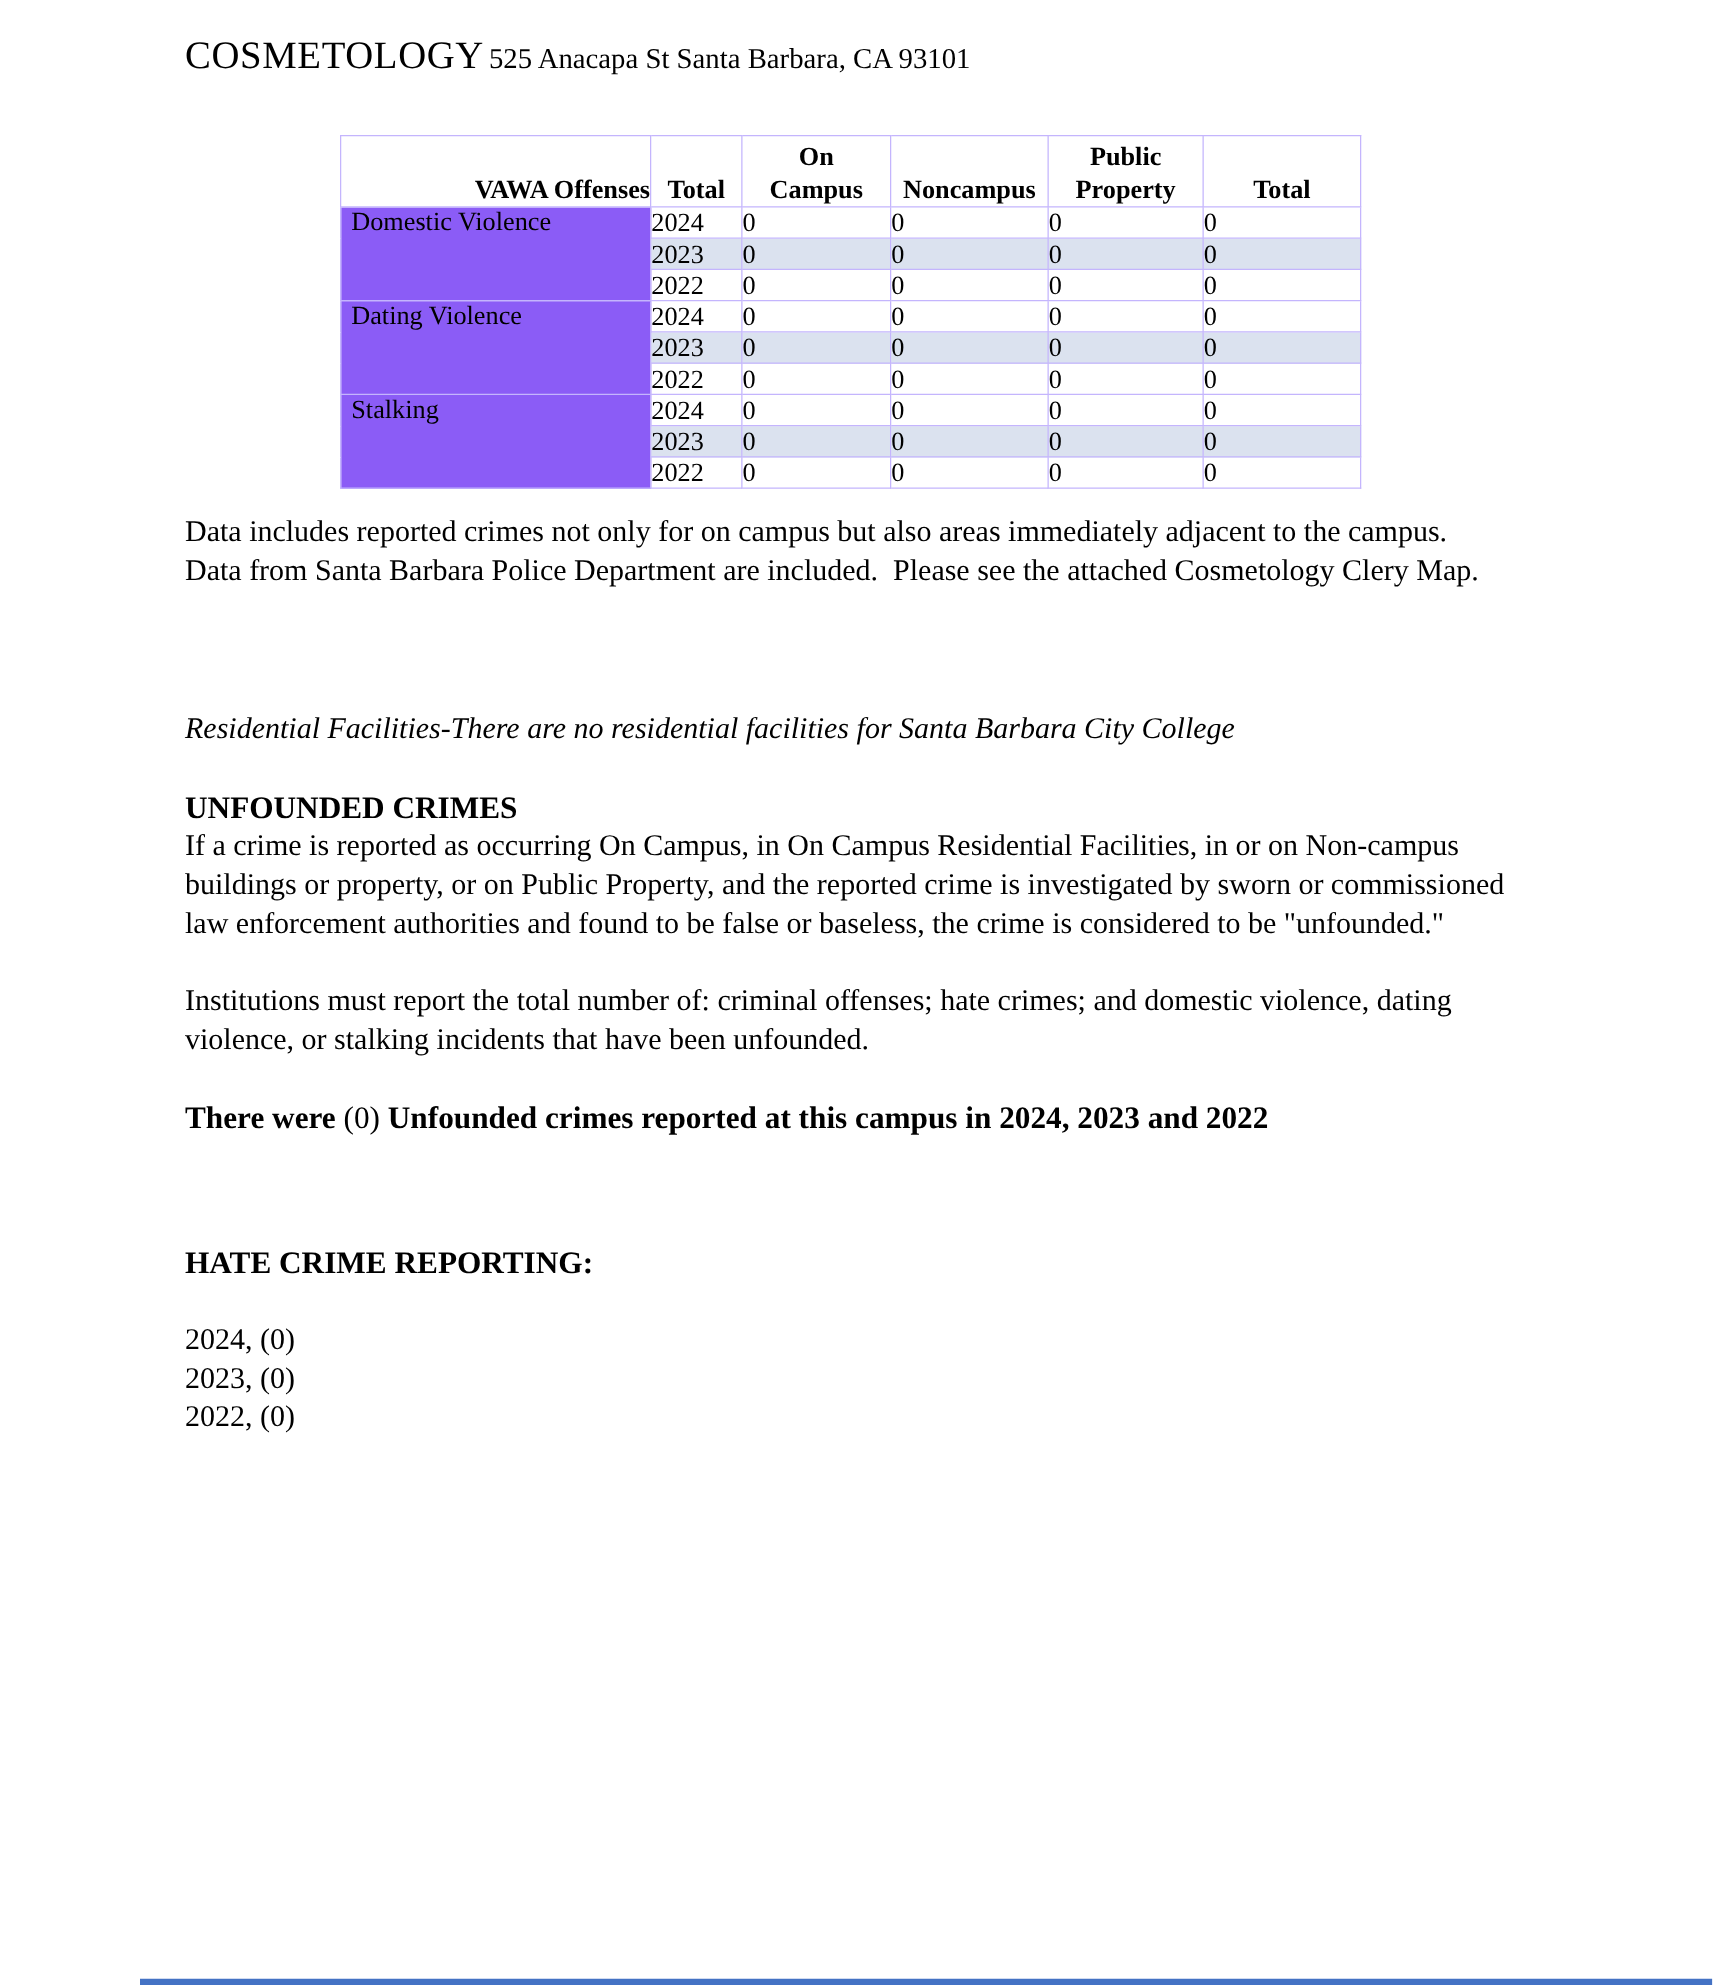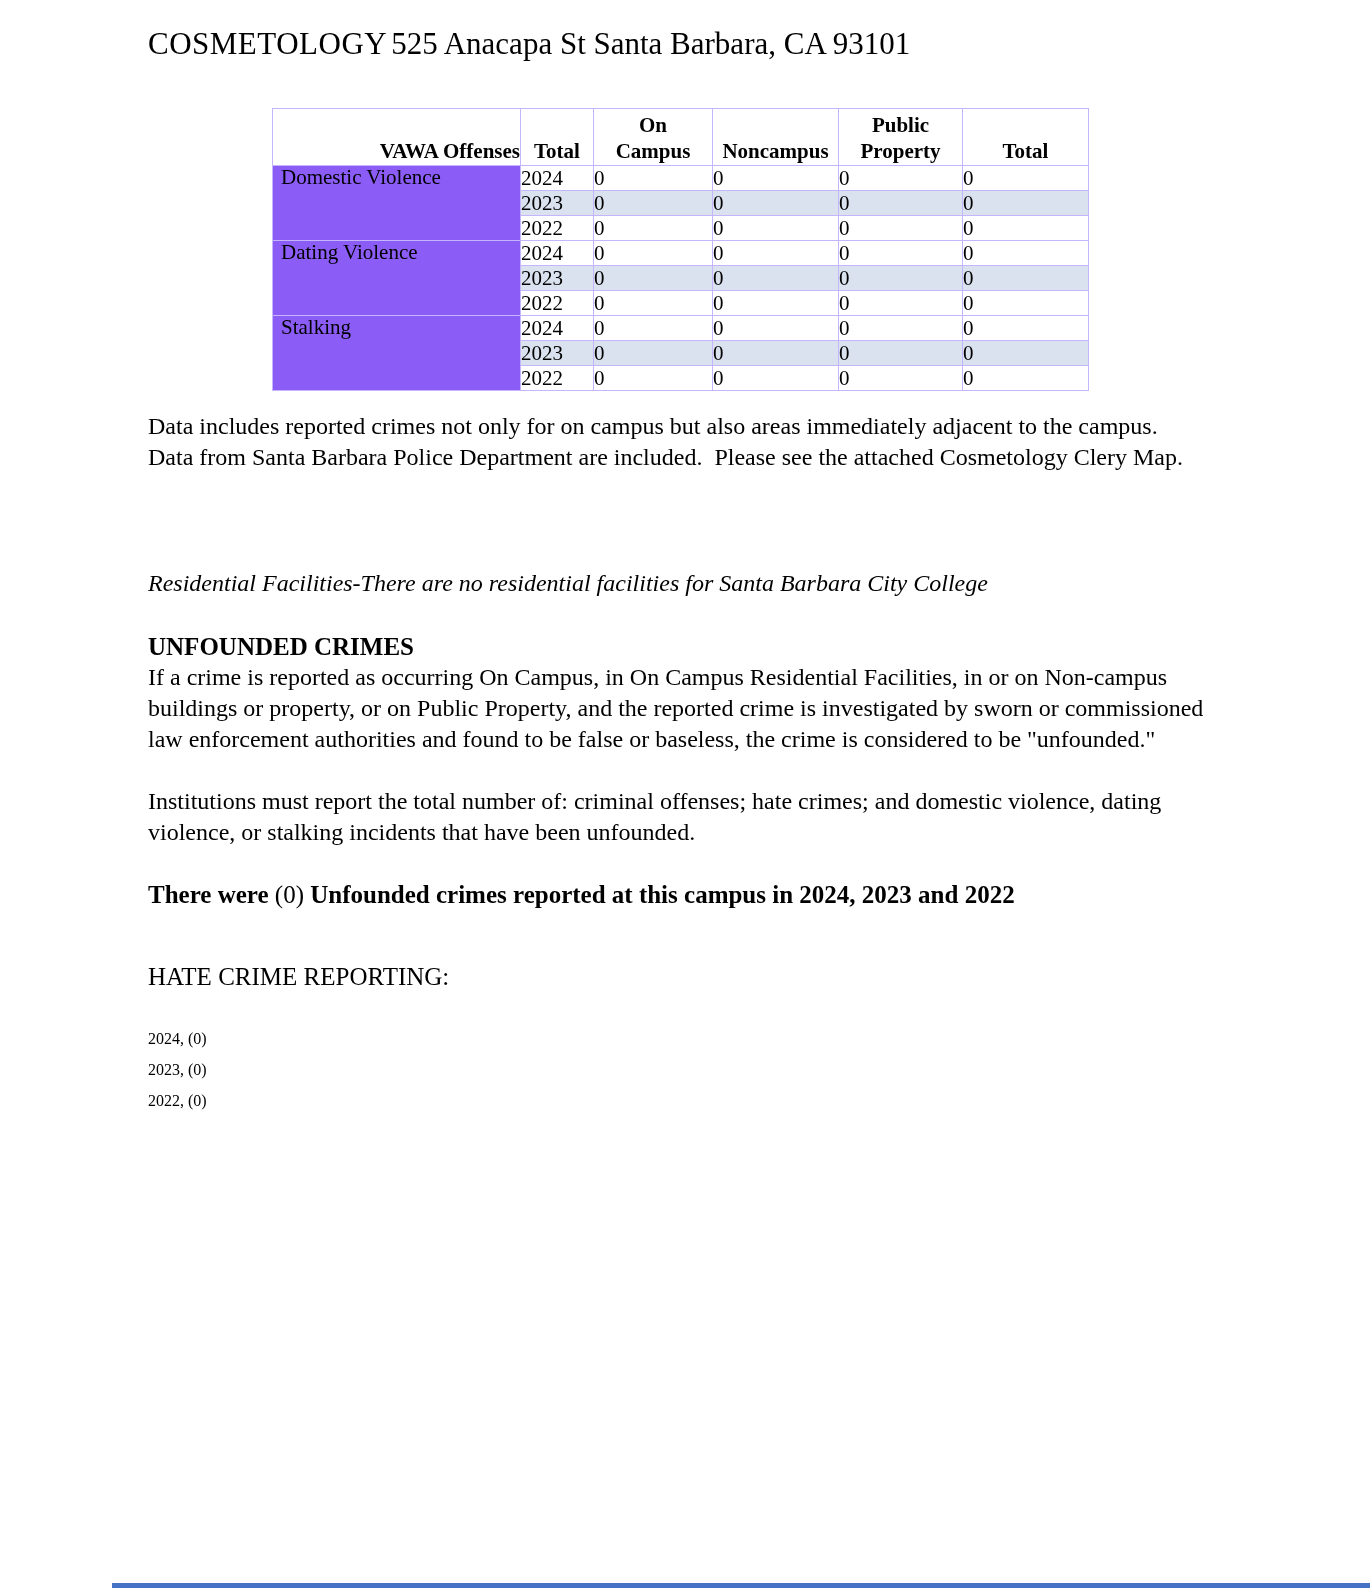--- a/index.html
+++ b/index.html
@@ -9,21 +9,21 @@
     background:#ffffff;
     font-family:"Liberation Serif","DejaVu Serif",serif;
     color:#000;
     overflow:hidden;
   }
   .content{padding:26px 150px 0 148px;}
 
   
   .doc-header{white-space:nowrap;}
   .doc-title{font-size:31px;letter-spacing:0.5px;}
-  .doc-address{font-size:31px;}
+  .doc-address{font-size:23px;}
 
   
   .table-wrap{margin-left:124px;margin-top:46px;}
   table.vawa{
     border-collapse:collapse;
     font-size:21px;
     table-layout:fixed;
     width:816px;
   }
   table.vawa col.c-offense{width:248px;}
@@ -66,22 +66,22 @@
     line-height:31px;
     max-width:1058px;
   }
   .p-data{margin-top:20px;}
   .p-residential{margin-top:95px;font-style:italic;}
   .h-unfounded{margin-top:32px;font-weight:bold;font-size:25px;line-height:31px;}
   .p-definition{margin-top:0;}
   .p-requirement{margin-top:31px;}
   .p-summary{margin-top:31px;font-size:25px;line-height:31px;}
   .p-summary .bold{font-weight:bold;}
-  .h-hate{margin-top:51px;font-weight:normal;font-size:25px;line-height:31px;}
-  .hate-entries{margin-top:31px;font-size:16px;line-height:31px;}
+  .h-hate{margin-top:85px;font-weight:bold;font-size:25px;line-height:31px;}
+  .hate-entries{margin-top:31px;font-size:24px;line-height:31px;}
 
   
   .bottom-rule{
     position:absolute;
     left:112px;right:0;bottom:0;
     height:5px;
     background:var(--blue,#4472c4);
   }
 </style>
 </head>

